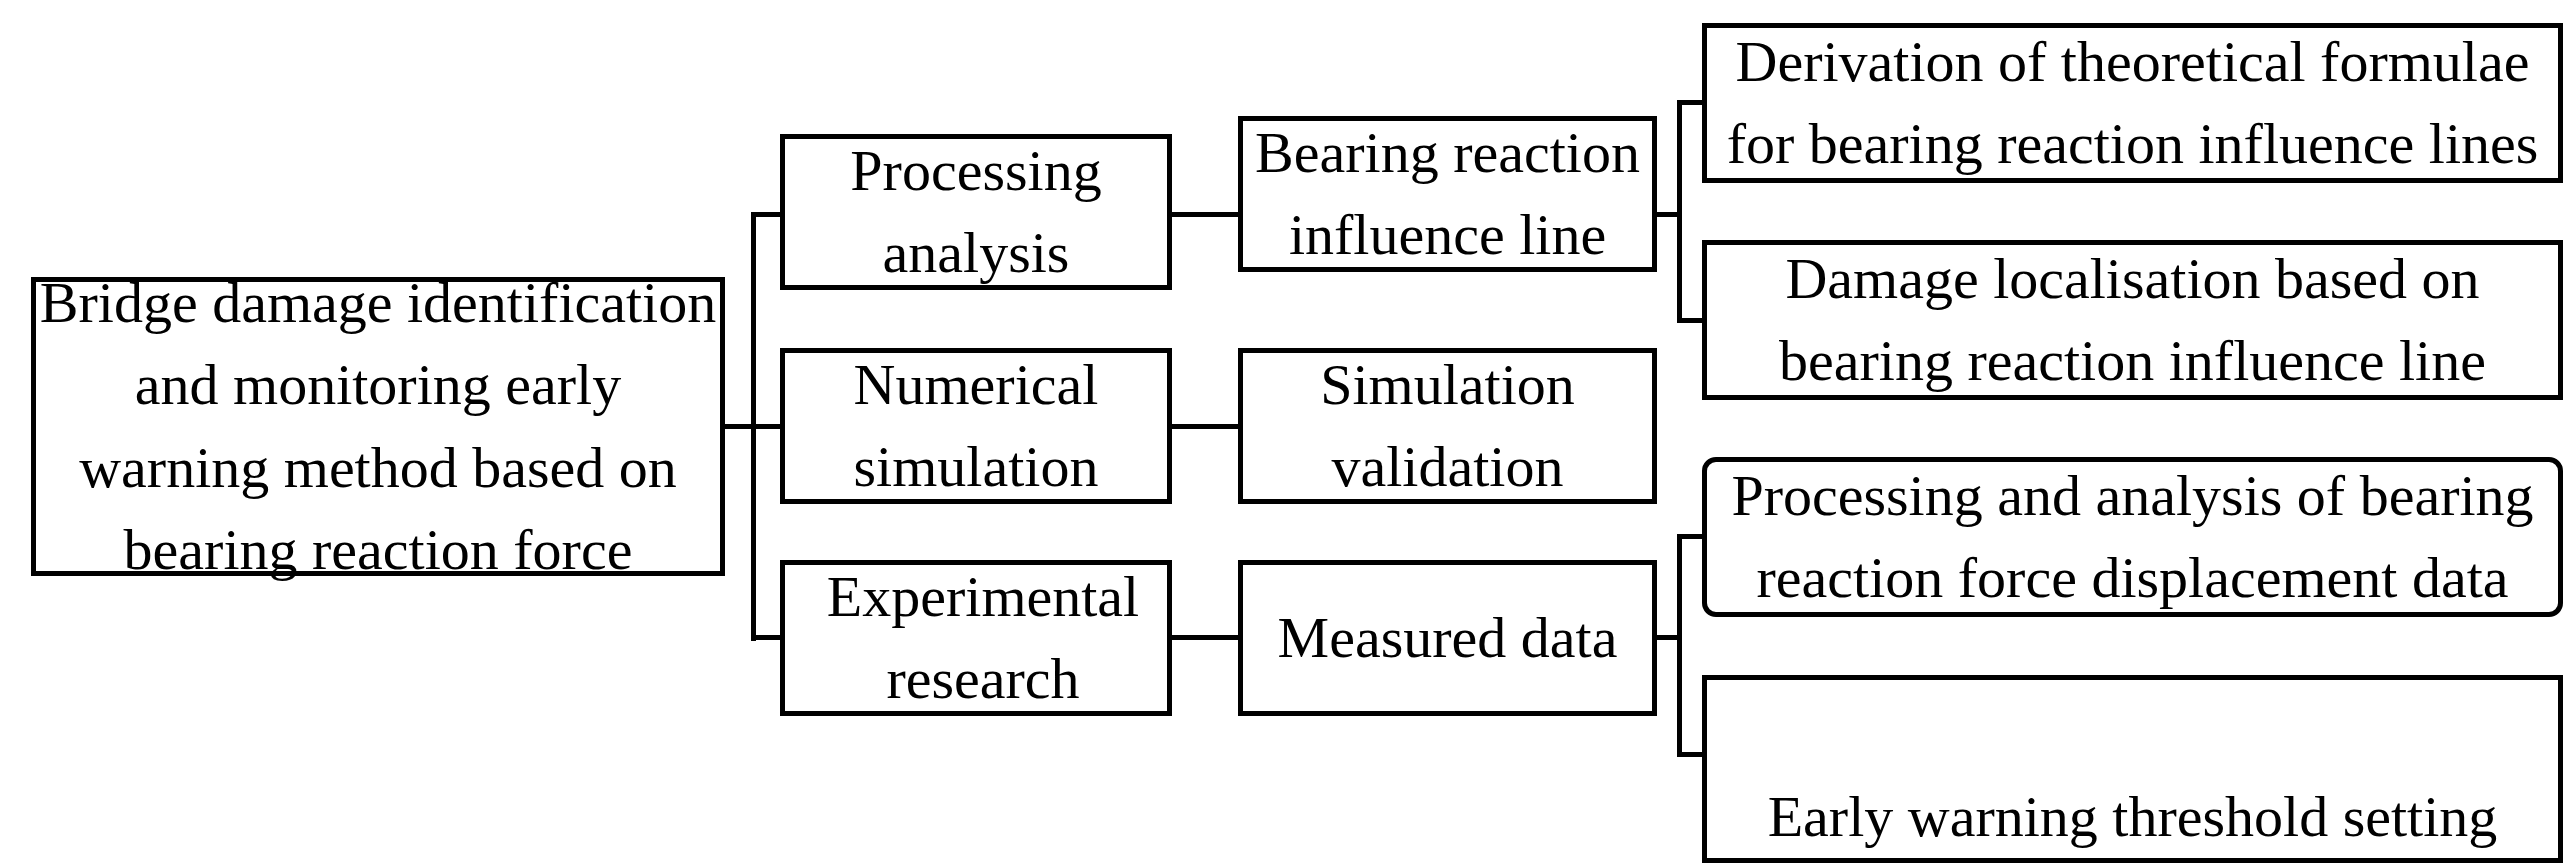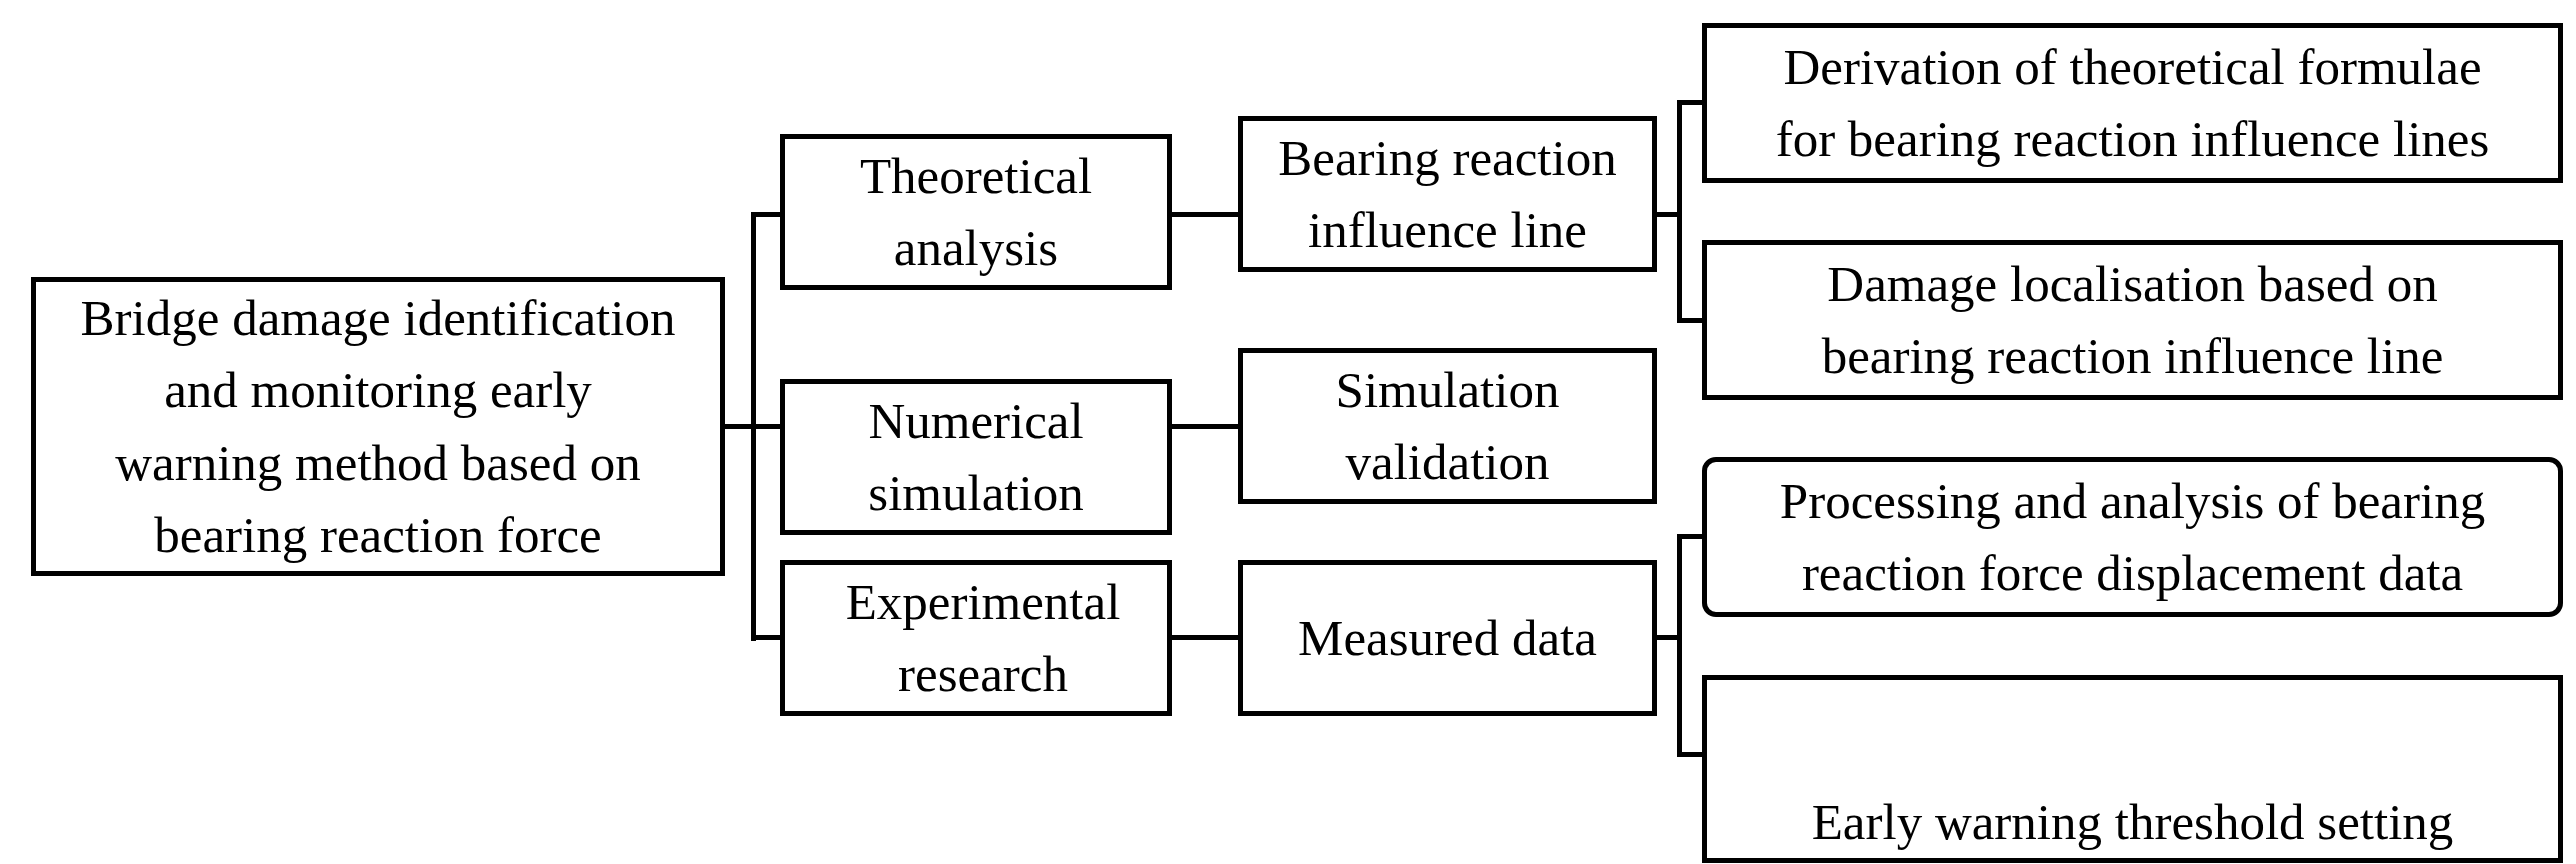--- a/index.html
+++ b/index.html
@@ -22,34 +22,34 @@
     box-sizing:border-box;
     border:5.2px solid var(--ink);
     background:var(--bg);
     display:flex;
     align-items:center;
     justify-content:center;
     text-align:center;
   }
   .node .label{
     white-space:pre-line;
-    font-size:51px;
+    font-size:58px;
     line-height:1.42;
     color:var(--text);
   }
   .line{
     position:absolute;
     background:var(--ink);
   }
 
   
   #n-root        {left:31px;   top:277px;  width:694px; height:299px;}
   #n-theoretical {left:780px; top:134px;  width:392px;  height:156px;}
   #n-bearing     {left:1238px; top:116px;  width:419px;  height:156px;}
-  #n-numerical   {left:780px; top:348px;  width:392px;  height:156px;margin-top:31px;}
+  #n-numerical   {left:780px; top:348px;  width:392px;  height:156px;}
   #n-simulation  {left:1238px; top:348px;  width:419px;  height:156px;}
   #n-experimental{left:780px; top:560px;  width:392px;  height:156px;padding-left:14px;}
   #n-measured    {left:1238px; top:560px;  width:419px;  height:156px;justify-content:center;}
   #n-derivation  {left:1702px; top:23px;   width:861px; height:160px;}
   #n-damage      {left:1702px; top:240px;  width:861px; height:160px;justify-content:center;}
   #n-processing  {left:1702px; top:457px;  width:861px; height:160px;border-radius:14px;}
   #n-early       {left:1702px; top:675px; width:861px; height:188px;align-items:flex-end;}
 
   
   #c-root-out    {left:721px; top:424px;  width:68px; height:5.2px;}
@@ -90,21 +90,21 @@
   <div class="line" id="c-stub-early"></div>
 
   <div class="node" id="n-root">
     <span class="label">Bridge damage identification
 and monitoring early
 warning method based on
 bearing reaction force</span>
   </div>
 
   <div class="node" id="n-theoretical">
-    <span class="label">Theoretical
+    <span class="label">Processing
 analysis</span>
   </div>
 
   <div class="node" id="n-bearing">
     <span class="label">Bearing reaction
 influence line</span>
   </div>
 
   <div class="node" id="n-numerical">
     <span class="label">Numerical

